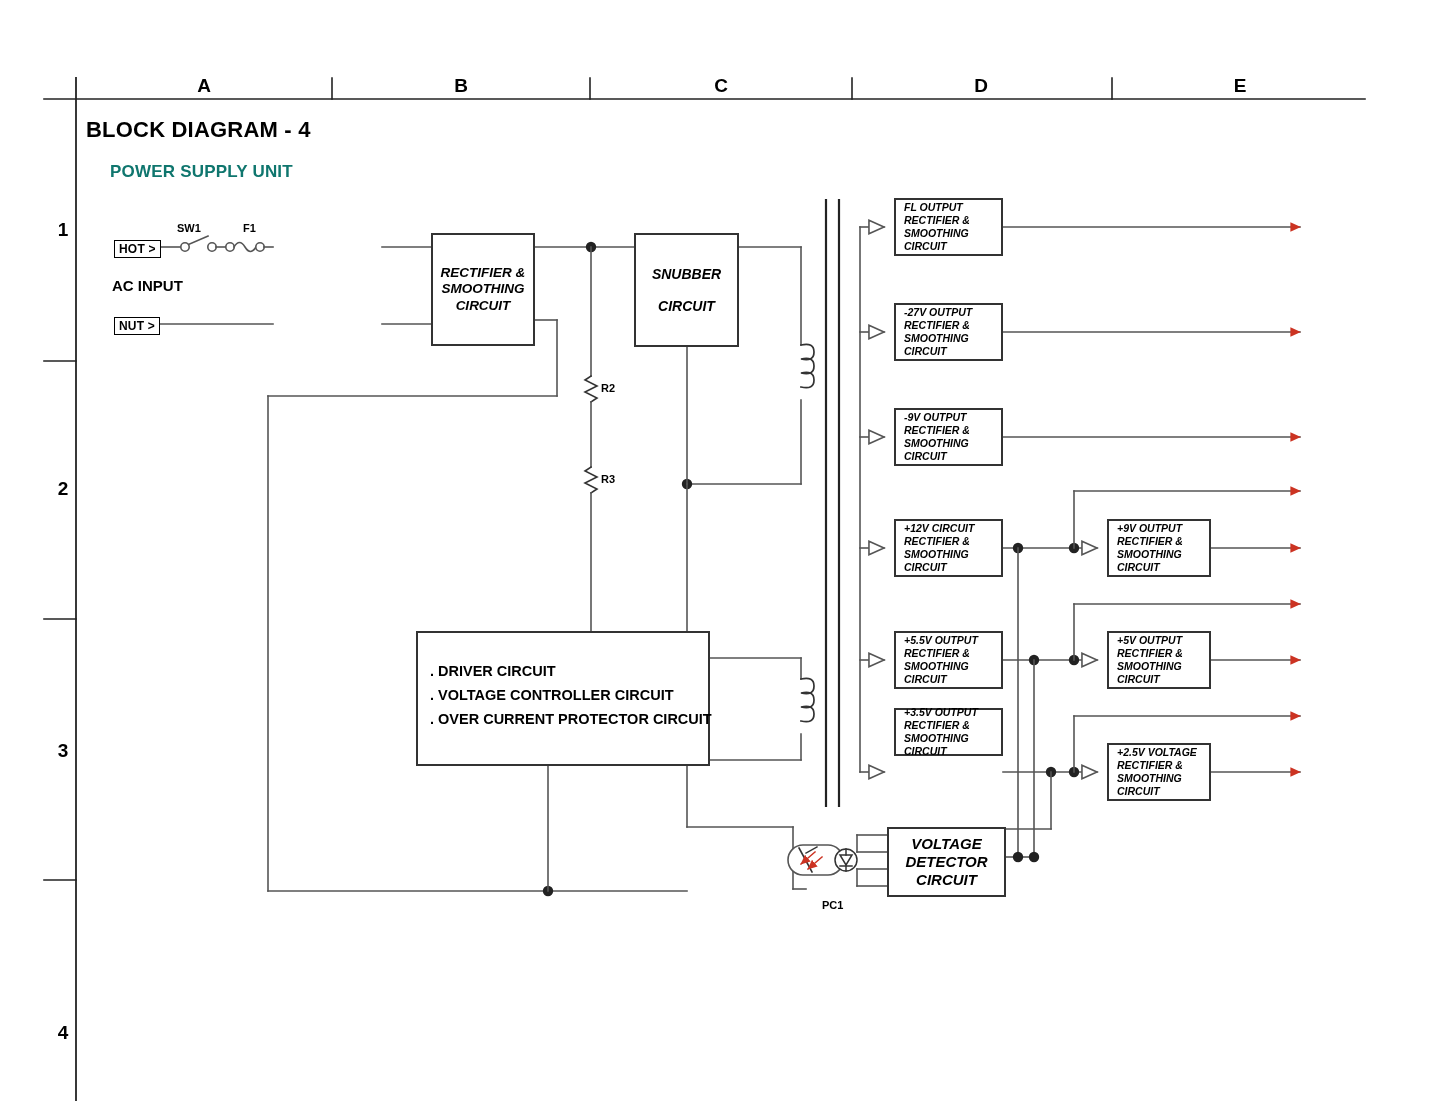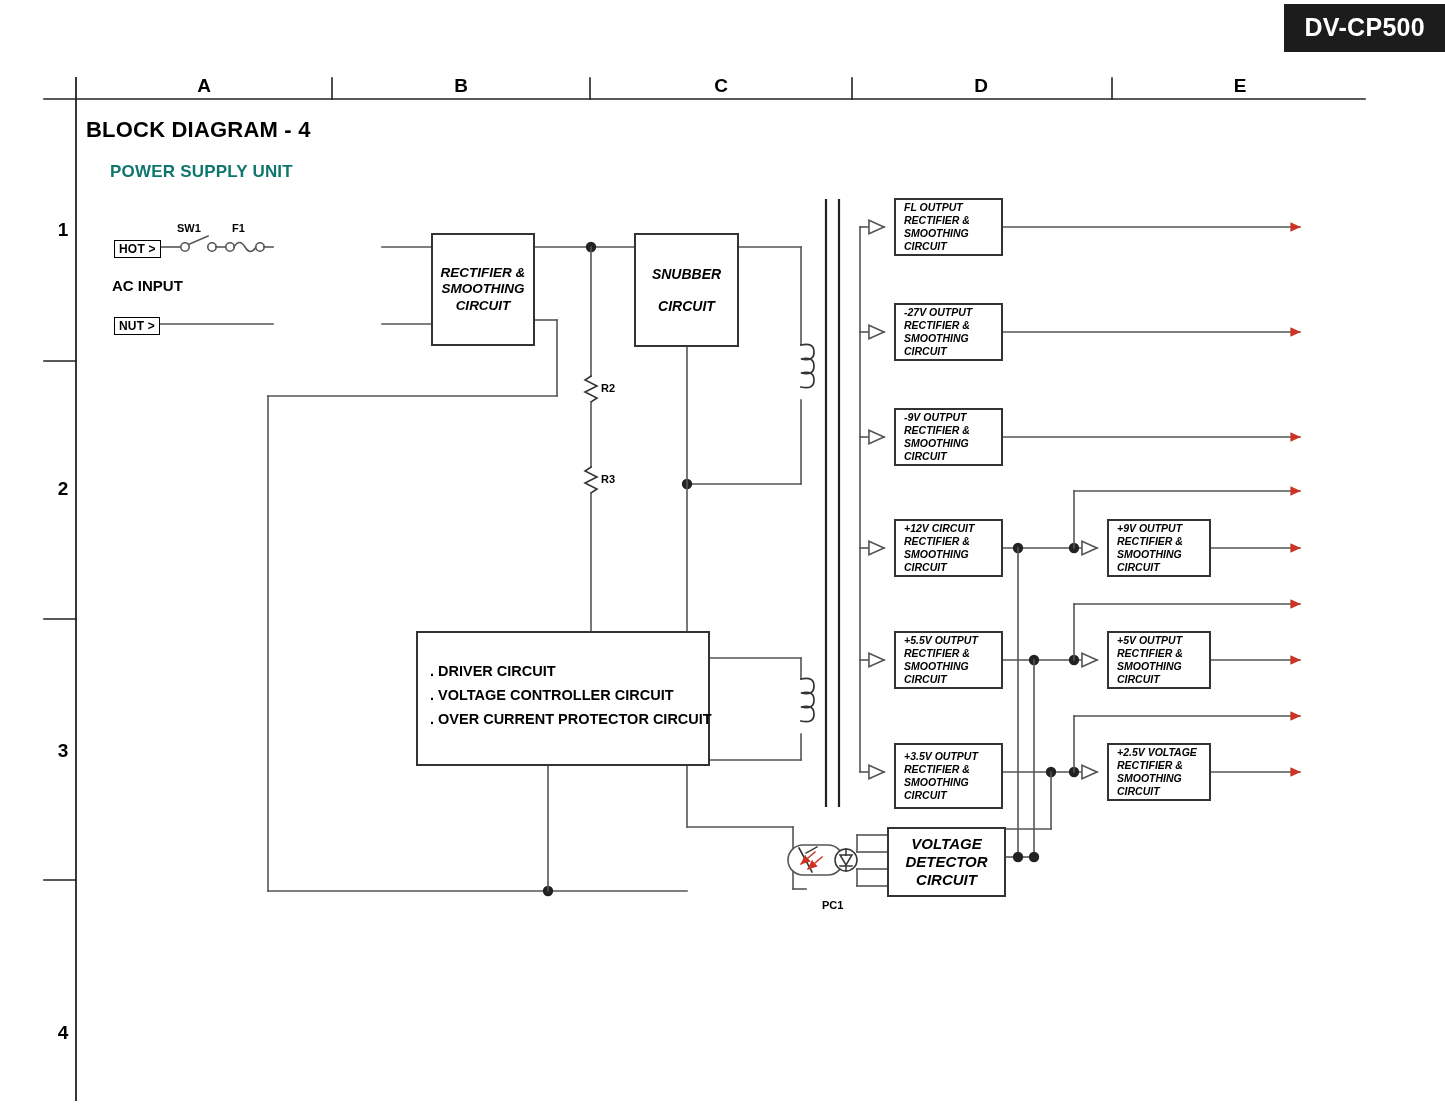--- a/index.html
+++ b/index.html
@@ -46,21 +46,20 @@
     padding:1px 4px 1px 4px;letter-spacing:.2px;
   }
   .drv-txt{position:absolute;font-size:14.5px;font-weight:bold;color:#000;white-space:nowrap;}
   .vd-txt{font-size:15px;}
 </style>
 </head>
 <body>
 
 <div id="page">
 
-  <div class="model-badge">DV-CP500</div>
 
   <svg id="svgroot" viewBox="0 0 1445 1117">
     <defs>
       <marker id="redarrow" markerWidth="7" markerHeight="7" refX="6" refY="3.5" orient="auto">
         <path d="M0,0.6 L6.5,3.5 L0,6.4 z" fill="#cc3322"></path>
       </marker>
       <marker id="hollowarrow" markerWidth="11" markerHeight="10" refX="10" refY="5" orient="auto">
         <path d="M0.6,0.8 L10,5 L0.6,9.2 z" fill="#ffffff" stroke="#555555" stroke-width="1"></path>
       </marker>
     </defs>
@@ -209,21 +208,21 @@
   <div class="rowlbl" style="left:48px;top:740px;">3</div>
   <div class="rowlbl" style="left:48px;top:1022px;">4</div>
 
   <div class="title-main">BLOCK DIAGRAM - 4</div>
   <div class="title-sub">POWER SUPPLY UNIT</div>
 
   <div class="term" style="left:114px;top:240px;">HOT &gt;</div>
   <div class="term" style="left:114px;top:317px;">NUT &gt;</div>
   <div class="lbl-big" style="left:112px;top:277px;">AC INPUT</div>
   <div class="lbl" style="left:177px;top:222px;">SW1</div>
-  <div class="lbl" style="left:232px;top:222px;">F1</div>
+  <div class="lbl" style="left:243px;top:222px;">F1</div>
 
 
   <div class="blk blk-lines" style="left:431px;top:233px;width:104px;height:113px;font-size:13.5px;">
     <span class="ln">RECTIFIER &amp;</span>
     <span class="ln">SMOOTHING</span>
     <span class="ln">CIRCUIT</span>
   </div>
 
   <div class="blk blk-lines" style="left:634px;top:233px;width:105px;height:114px;font-size:14px;line-height:2.3;">
     <span class="ln">SNUBBER</span>
@@ -268,21 +267,21 @@
     <span class="ln">RECTIFIER &amp;</span>
     <span class="ln">SMOOTHING</span>
     <span class="ln">CIRCUIT</span>
   </div>
   <div class="blk blk-lines out-blk" style="left:894px;top:631px;width:109px;height:58px;">
     <span class="ln">+5.5V OUTPUT</span>
     <span class="ln">RECTIFIER &amp;</span>
     <span class="ln">SMOOTHING</span>
     <span class="ln">CIRCUIT</span>
   </div>
-  <div class="blk blk-lines out-blk" style="left:894px;top:743px;width:109px;height:66px;">
+  <div class="blk blk-lines out-blk" style="left:894px;top:708px;width:109px;height:48px;">
     <span class="ln">+3.5V OUTPUT</span>
     <span class="ln">RECTIFIER &amp;</span>
     <span class="ln">SMOOTHING</span>
     <span class="ln">CIRCUIT</span>
   </div>
 
   <div class="blk blk-lines out-blk" style="left:1107px;top:519px;width:104px;height:58px;">
     <span class="ln">+9V OUTPUT</span>
     <span class="ln">RECTIFIER &amp;</span>
     <span class="ln">SMOOTHING</span>

